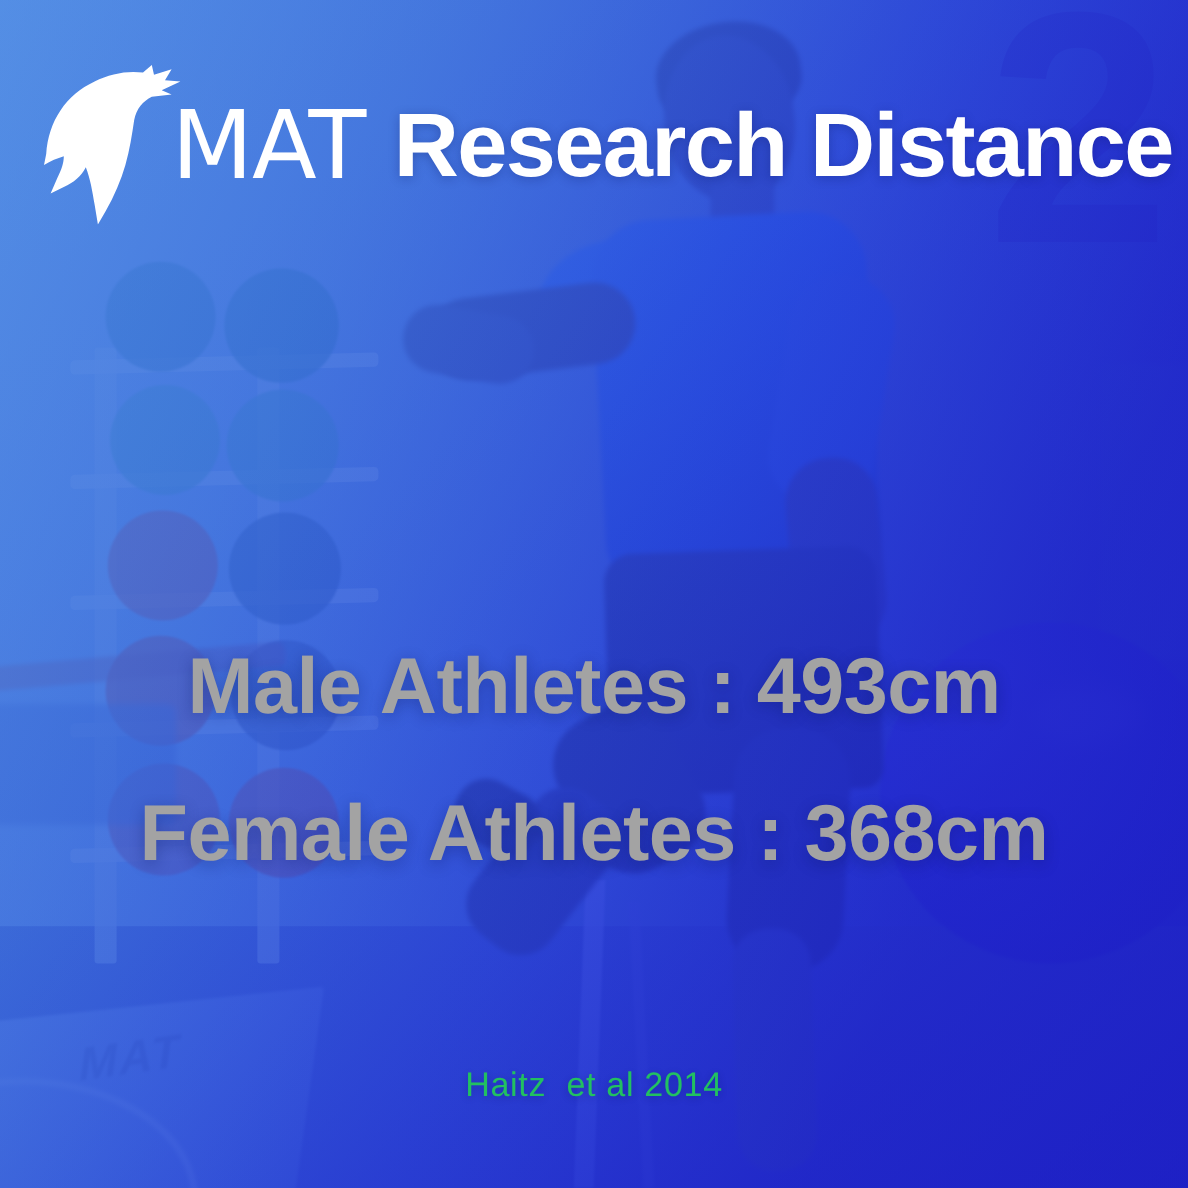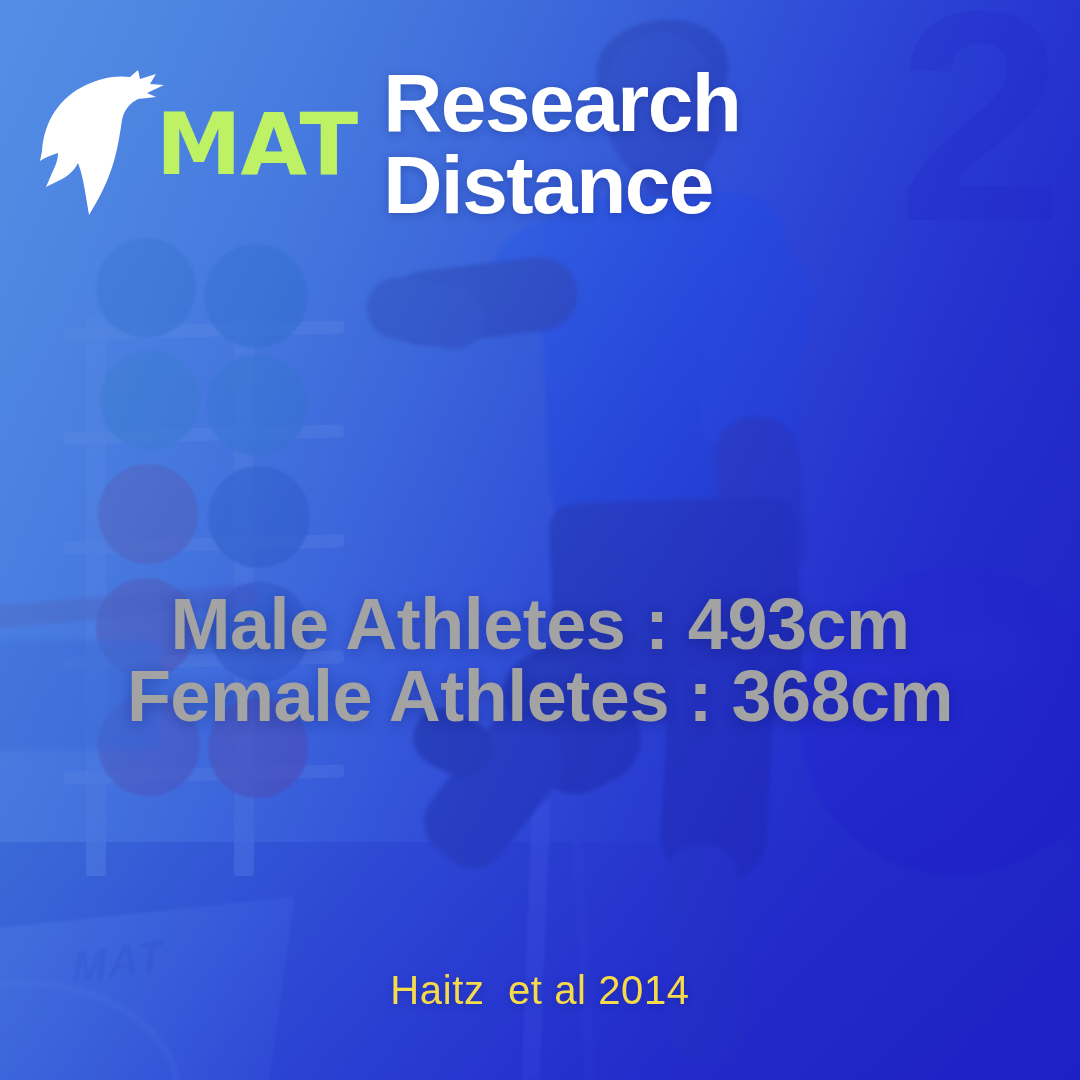--- a/index.html
+++ b/index.html
@@ -211,22 +211,22 @@
     position:absolute; left:34px; top:52px;
     display:flex; align-items:center; gap:0px;
   }
   .logo-mark{
     width:132px; height:152px;
     margin-right:-6px;
     flex:0 0 auto;
   }
   .logo-mark svg{ display:block; width:100%; height:100%; }
   .logo-word{
-    color:#bef264;
-    font-size:86px; font-weight:700; line-height:1;
+    color:#ffffff;
+    font-size:86px; font-weight:400; line-height:1;
     letter-spacing:-1px;
     margin-left:-4px;
     margin-top:10px;
     font-family:"DejaVu Sans", sans-serif;
     text-align:center;
   }
   .header-title{
     color:#ffffff;
     font-size:82px; font-weight:700; line-height:1;
     letter-spacing:-1.5px;
@@ -250,28 +250,28 @@
   .stats{
     position:absolute; left:0; right:0; top:588px;
     text-align:center;
   }
   .stat-line{
     color:#a3a3a3;
     font-size:72px; font-weight:700; line-height:1;
     letter-spacing:-0.5px;
     text-shadow:0 3px 14px rgba(10,20,90,.32);
   }
-  .stat-line + .stat-line{ }
+  .stat-line + .stat-line{ margin-top:62px; }
 
   
   .citation{
     position:absolute; left:0; right:0; top:968px;
     text-align:center;
-    color:#fde047;
-    font-size:40px; font-weight:400; letter-spacing:.6px;
+    color:#22c55e;
+    font-size:31px; font-weight:400; letter-spacing:.6px;
     white-space:pre;
     opacity:.97;
     text-shadow:0 2px 8px rgba(10,20,90,.30);
   }
 </style>
 </head>
 <body>
 
 <div class="canvas">
 

